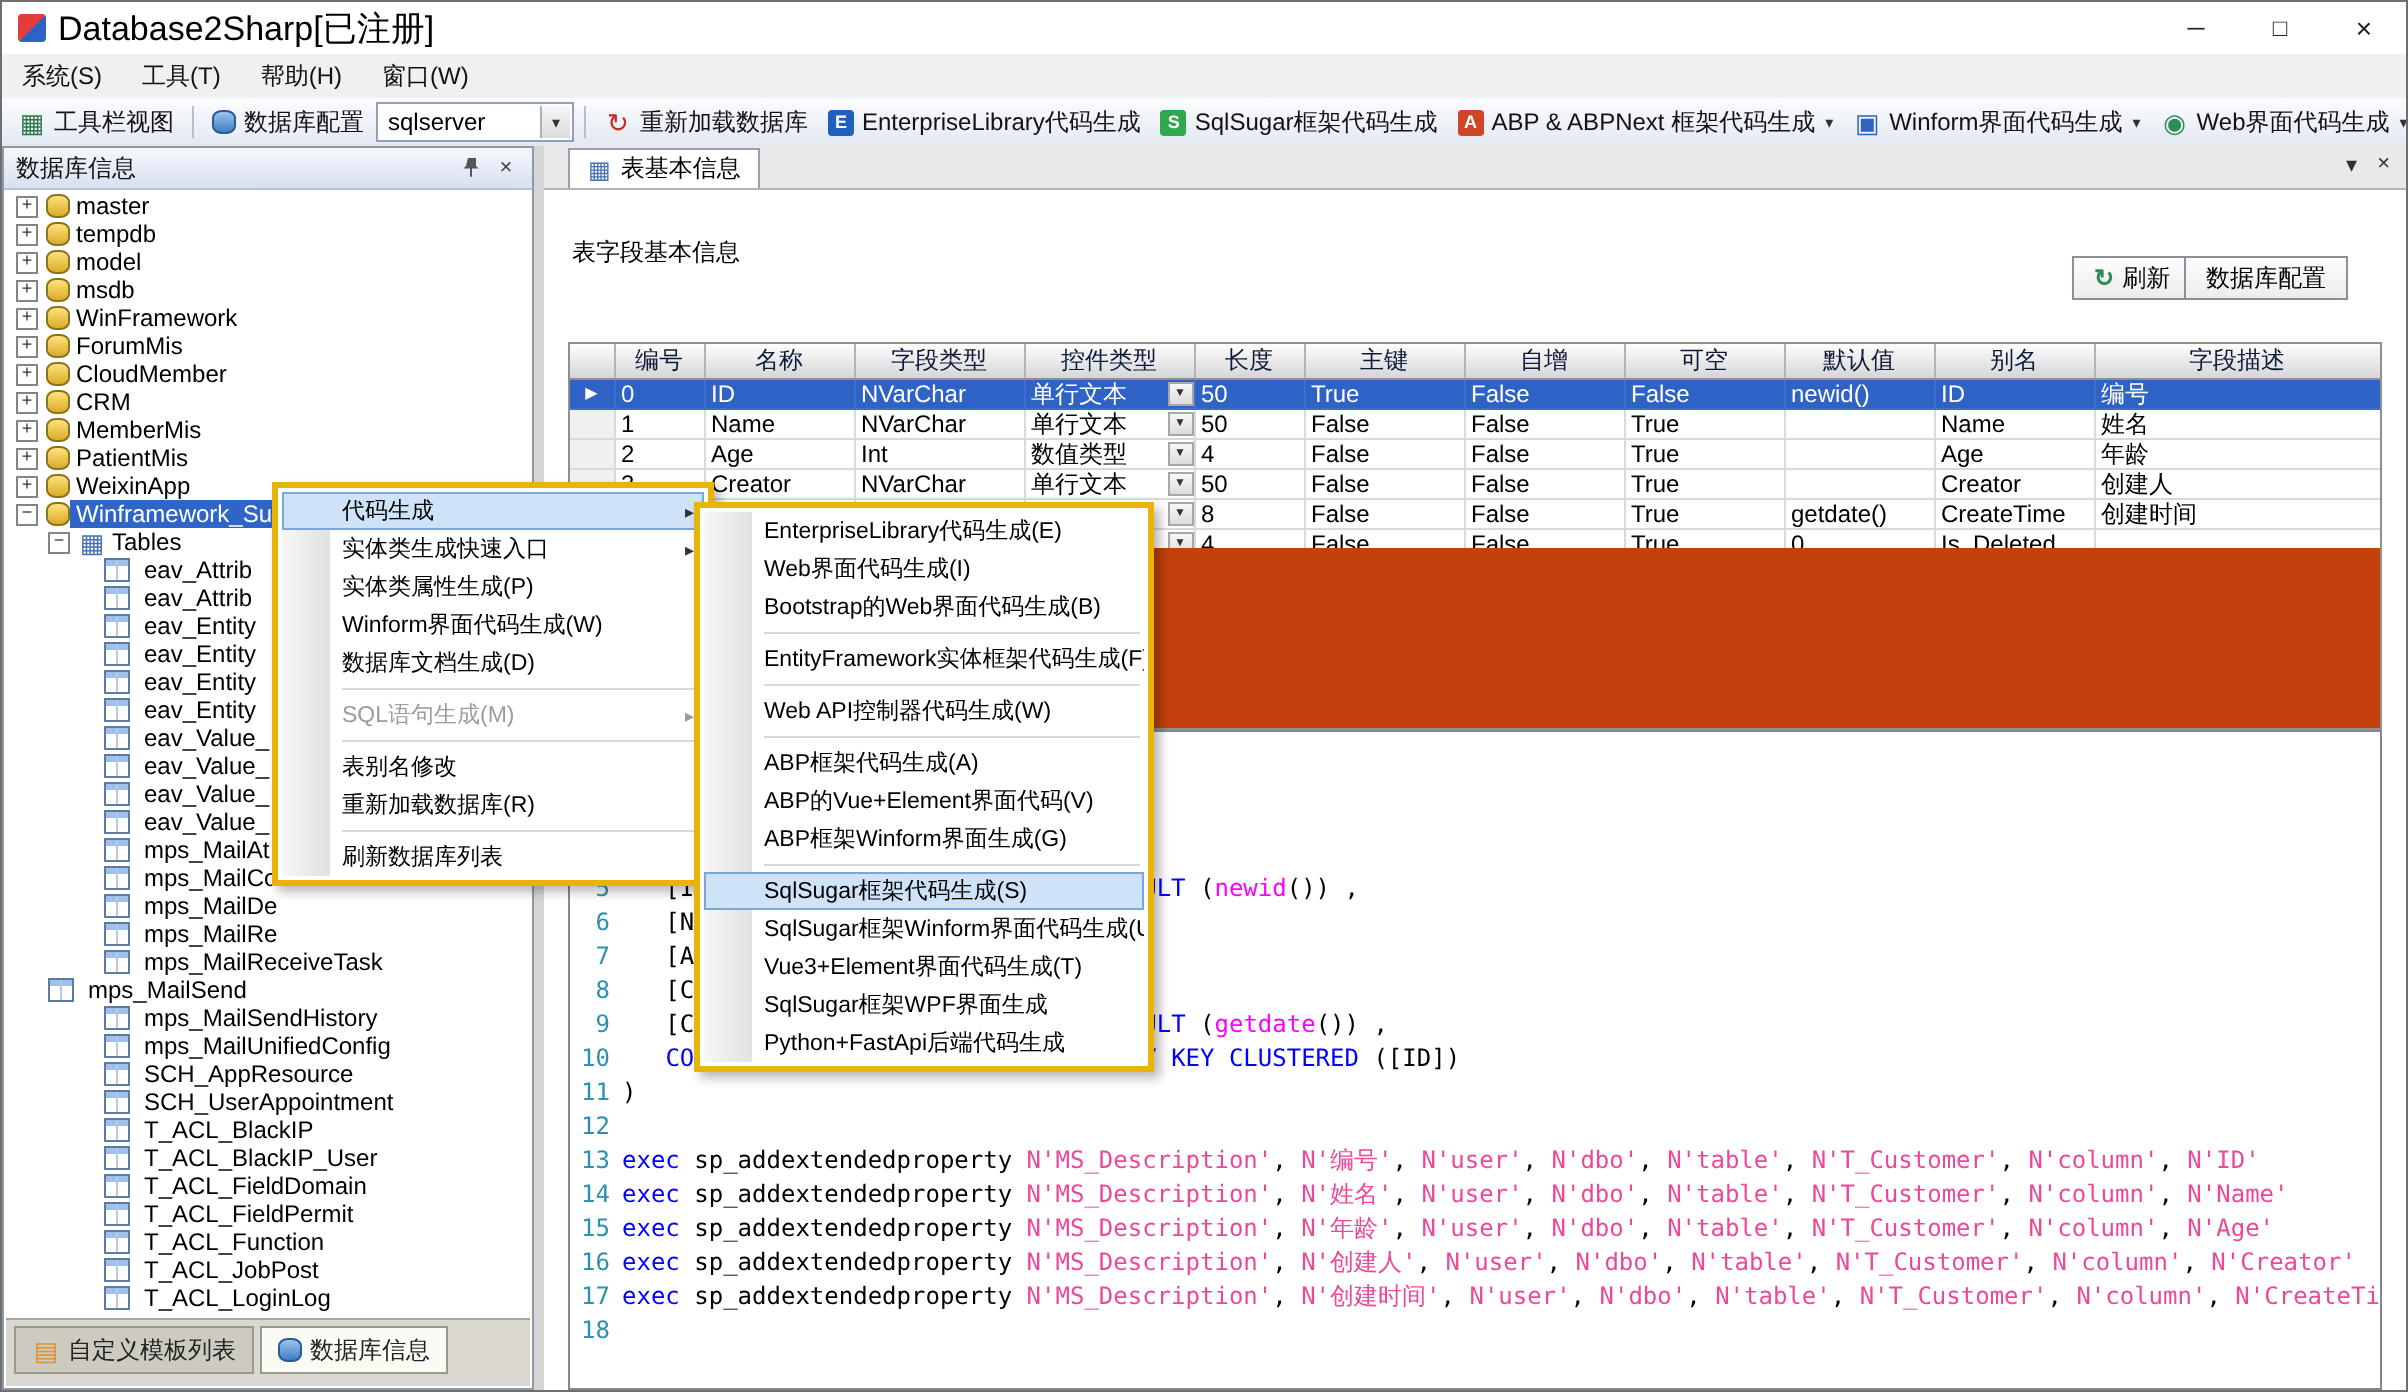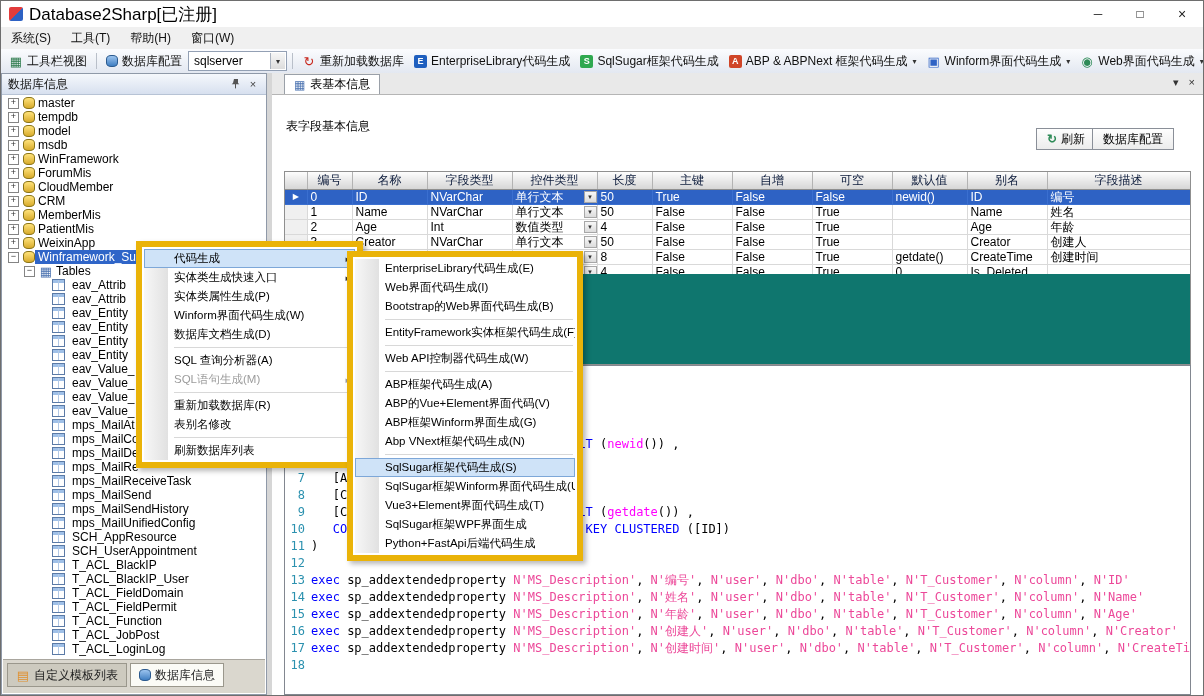--- a/index.html
+++ b/index.html
@@ -55,42 +55,42 @@
   .i-grid{color:#4a72b0;font-size:12px;}
   
   .content{position:absolute;left:271px;top:93px;right:0;bottom:0;background:#fff;margin-top:22px;}
   .sectitle{position:absolute;left:14px;top:2px;font-size:12px;color:#000;}
   .pbtn{position:absolute;height:22px;border:1px solid #8a8f98;background:linear-gradient(#fefefe,#ececec);
         display:flex;align-items:center;gap:4px;padding:0 10px;font-size:12px;color:#000;box-sizing:border-box;}
   .pbtn .i-refresh{color:#2e8b57;font-weight:bold;font-size:12px;}
   #refreshBtn{left:764px;top:12px;}
   #aliasBtn{left:820px;top:12px;}
   
-  .grid-outer{position:absolute;left:12px;top:55px;width:907px;height:194px;background:#0f766e;border:1px solid #8f8f8f;box-sizing:border-box;}
+  .grid-outer{position:absolute;left:12px;top:55px;width:907px;height:194px;background:#c2410c;border:1px solid #8f8f8f;box-sizing:border-box;}
   .grid-clip{height:102px;overflow:hidden;background:#ababab;}
   table.grid{border-collapse:collapse;table-layout:fixed;width:905px;font-size:12px;background:#fff;}
   table.grid th{height:16px;background:linear-gradient(#fdfdfd,#d6d6d6);border-right:1px solid #b3b3b3;border-bottom:1px solid #8f8f8f;
         font-weight:normal;font-size:12px;color:#0b1a3a;padding:0 2px;overflow:hidden;white-space:nowrap;}
   table.grid tr{height:15px;}
   table.grid td{border-right:1px solid #d9d9d9;border-bottom:1px solid #d9d9d9;padding:0 3px;line-height:14px;
         overflow:hidden;white-space:nowrap;color:#000;position:relative;}
   td.selcol{background:#f0f0f0;border-right:1px solid #b3b3b3;text-align:center;font-size:8px;padding:0;}
   tr.selrow td{background:#2e62c4;color:#fff;border-color:#3a6fd0;}
   tr.selrow td.selcol{background:#2e62c4;color:#fff;}
   .cmb{position:absolute;right:0;top:1px;bottom:1px;width:13px;background:linear-gradient(#f8f8f8,#dcdcdc);
        border:1px solid #a7a7a7;display:flex;align-items:center;justify-content:center;box-sizing:border-box;}
   .cmb::before{content:"▼";font-size:6px;color:#333;}
   
   .code{position:absolute;left:12px;top:249px;width:907px;height:330px;background:#fff;border:1px solid #828790;
         box-sizing:border-box;font-family:"DejaVu Sans Mono",monospace;font-size:12px;padding-top:2px;overflow:hidden;}
   .cline{height:17px;line-height:17px;white-space:pre;}
   .lnum{display:inline-block;width:20px;text-align:right;color:#2b91af;margin-right:6px;}
   .ck{color:#0000ff;} .cs{color:#ec4899;} .cf{color:#ff00ff;} .cp{color:#000;}
   
-  .popmenu{position:absolute;background:#fff;border:6px solid #eab308;box-shadow:3px 3px 5px rgba(0,0,0,.28);padding:2px;z-index:60;}
+  .popmenu{position:absolute;background:#fff;border:3px solid #eab308;box-shadow:3px 3px 5px rgba(0,0,0,.28);padding:2px;z-index:60;}
   .popmenu::before{content:"";position:absolute;left:2px;top:2px;bottom:2px;width:24px;background:linear-gradient(90deg,#f7f7f7,#e1e1e1);}
   #ctxMenu{left:135px;top:240px;width:211px;}
   #subMenu{left:346px;top:250px;width:220px;z-index:70;}
   .mitem{position:relative;height:19px;display:flex;align-items:center;padding:0 16px 0 30px;font-size:11.5px;color:#000;overflow:hidden;white-space:nowrap;}
   .mitem.hl{background:#cfe3f8;box-shadow:inset 0 0 0 1px #7da7d8;}
   .mitem.dis{color:#9c9c9c;}
   .marrow{position:absolute;right:5px;font-size:9px;color:#333;}
   .mitem.dis .marrow{color:#9c9c9c;}
   .msep{height:1px;background:#d8d8d8;margin:3px 2px 3px 30px;position:relative;} .i-grid::before{content:"▦";}
 </style>
@@ -296,21 +296,21 @@
           <span class="tlabel">mps_MailDe</span>
         </div>
         <div class="trow" style="padding-left: 50px;">
           <span class="tblic"></span>
           <span class="tlabel">mps_MailRe</span>
         </div>
         <div class="trow" style="padding-left: 50px;">
           <span class="tblic"></span>
           <span class="tlabel">mps_MailReceiveTask</span>
         </div>
-        <div class="trow" style="padding-left: 50px;">
+        <div class="trow" style="padding-left: 22px;">
           <span class="tblic"></span>
           <span class="tlabel">mps_MailSend</span>
         </div>
         <div class="trow" style="padding-left: 50px;">
           <span class="tblic"></span>
           <span class="tlabel">mps_MailSendHistory</span>
         </div>
         <div class="trow" style="padding-left: 50px;">
           <span class="tblic"></span>
           <span class="tlabel">mps_MailUnifiedConfig</span>
@@ -544,34 +544,31 @@
       <div class="mitem">
         <span>实体类属性生成(P)</span>
       </div>
       <div class="mitem">
         <span>Winform界面代码生成(W)</span>
       </div>
       <div class="mitem">
         <span>数据库文档生成(D)</span>
       </div>
       <div class="msep"></div>
-      <div class="mitem">
-        <span>SQL 查询分析器(A)</span>
-      </div>
       <div class="mitem dis">
         <span>SQL语句生成(M)</span>
         <span class="marrow">▸</span>
       </div>
       <div class="msep"></div>
       <div class="mitem">
+        <span>表别名修改</span>
+      </div>
+      <div class="mitem">
         <span>重新加载数据库(R)</span>
       </div>
-      <div class="mitem">
-        <span>表别名修改</span>
-      </div>
       <div class="msep"></div>
       <div class="mitem">
         <span>刷新数据库列表</span>
       </div>
     </div>
   <div class="popmenu" id="subMenu">
       <div class="mitem">
         <span>EnterpriseLibrary代码生成(E)</span>
       </div>
       <div class="mitem">
@@ -590,23 +587,20 @@
       </div>
       <div class="msep"></div>
       <div class="mitem">
         <span>ABP框架代码生成(A)</span>
       </div>
       <div class="mitem">
         <span>ABP的Vue+Element界面代码(V)</span>
       </div>
       <div class="mitem">
         <span>ABP框架Winform界面生成(G)</span>
-      </div>
-      <div class="mitem">
-        <span>Abp VNext框架代码生成(N)</span>
       </div>
       <div class="msep"></div>
       <div class="mitem hl">
         <span>SqlSugar框架代码生成(S)</span>
       </div>
       <div class="mitem">
         <span>SqlSugar框架Winform界面代码生成(U)</span>
       </div>
       <div class="mitem">
         <span>Vue3+Element界面代码生成(T)</span>

